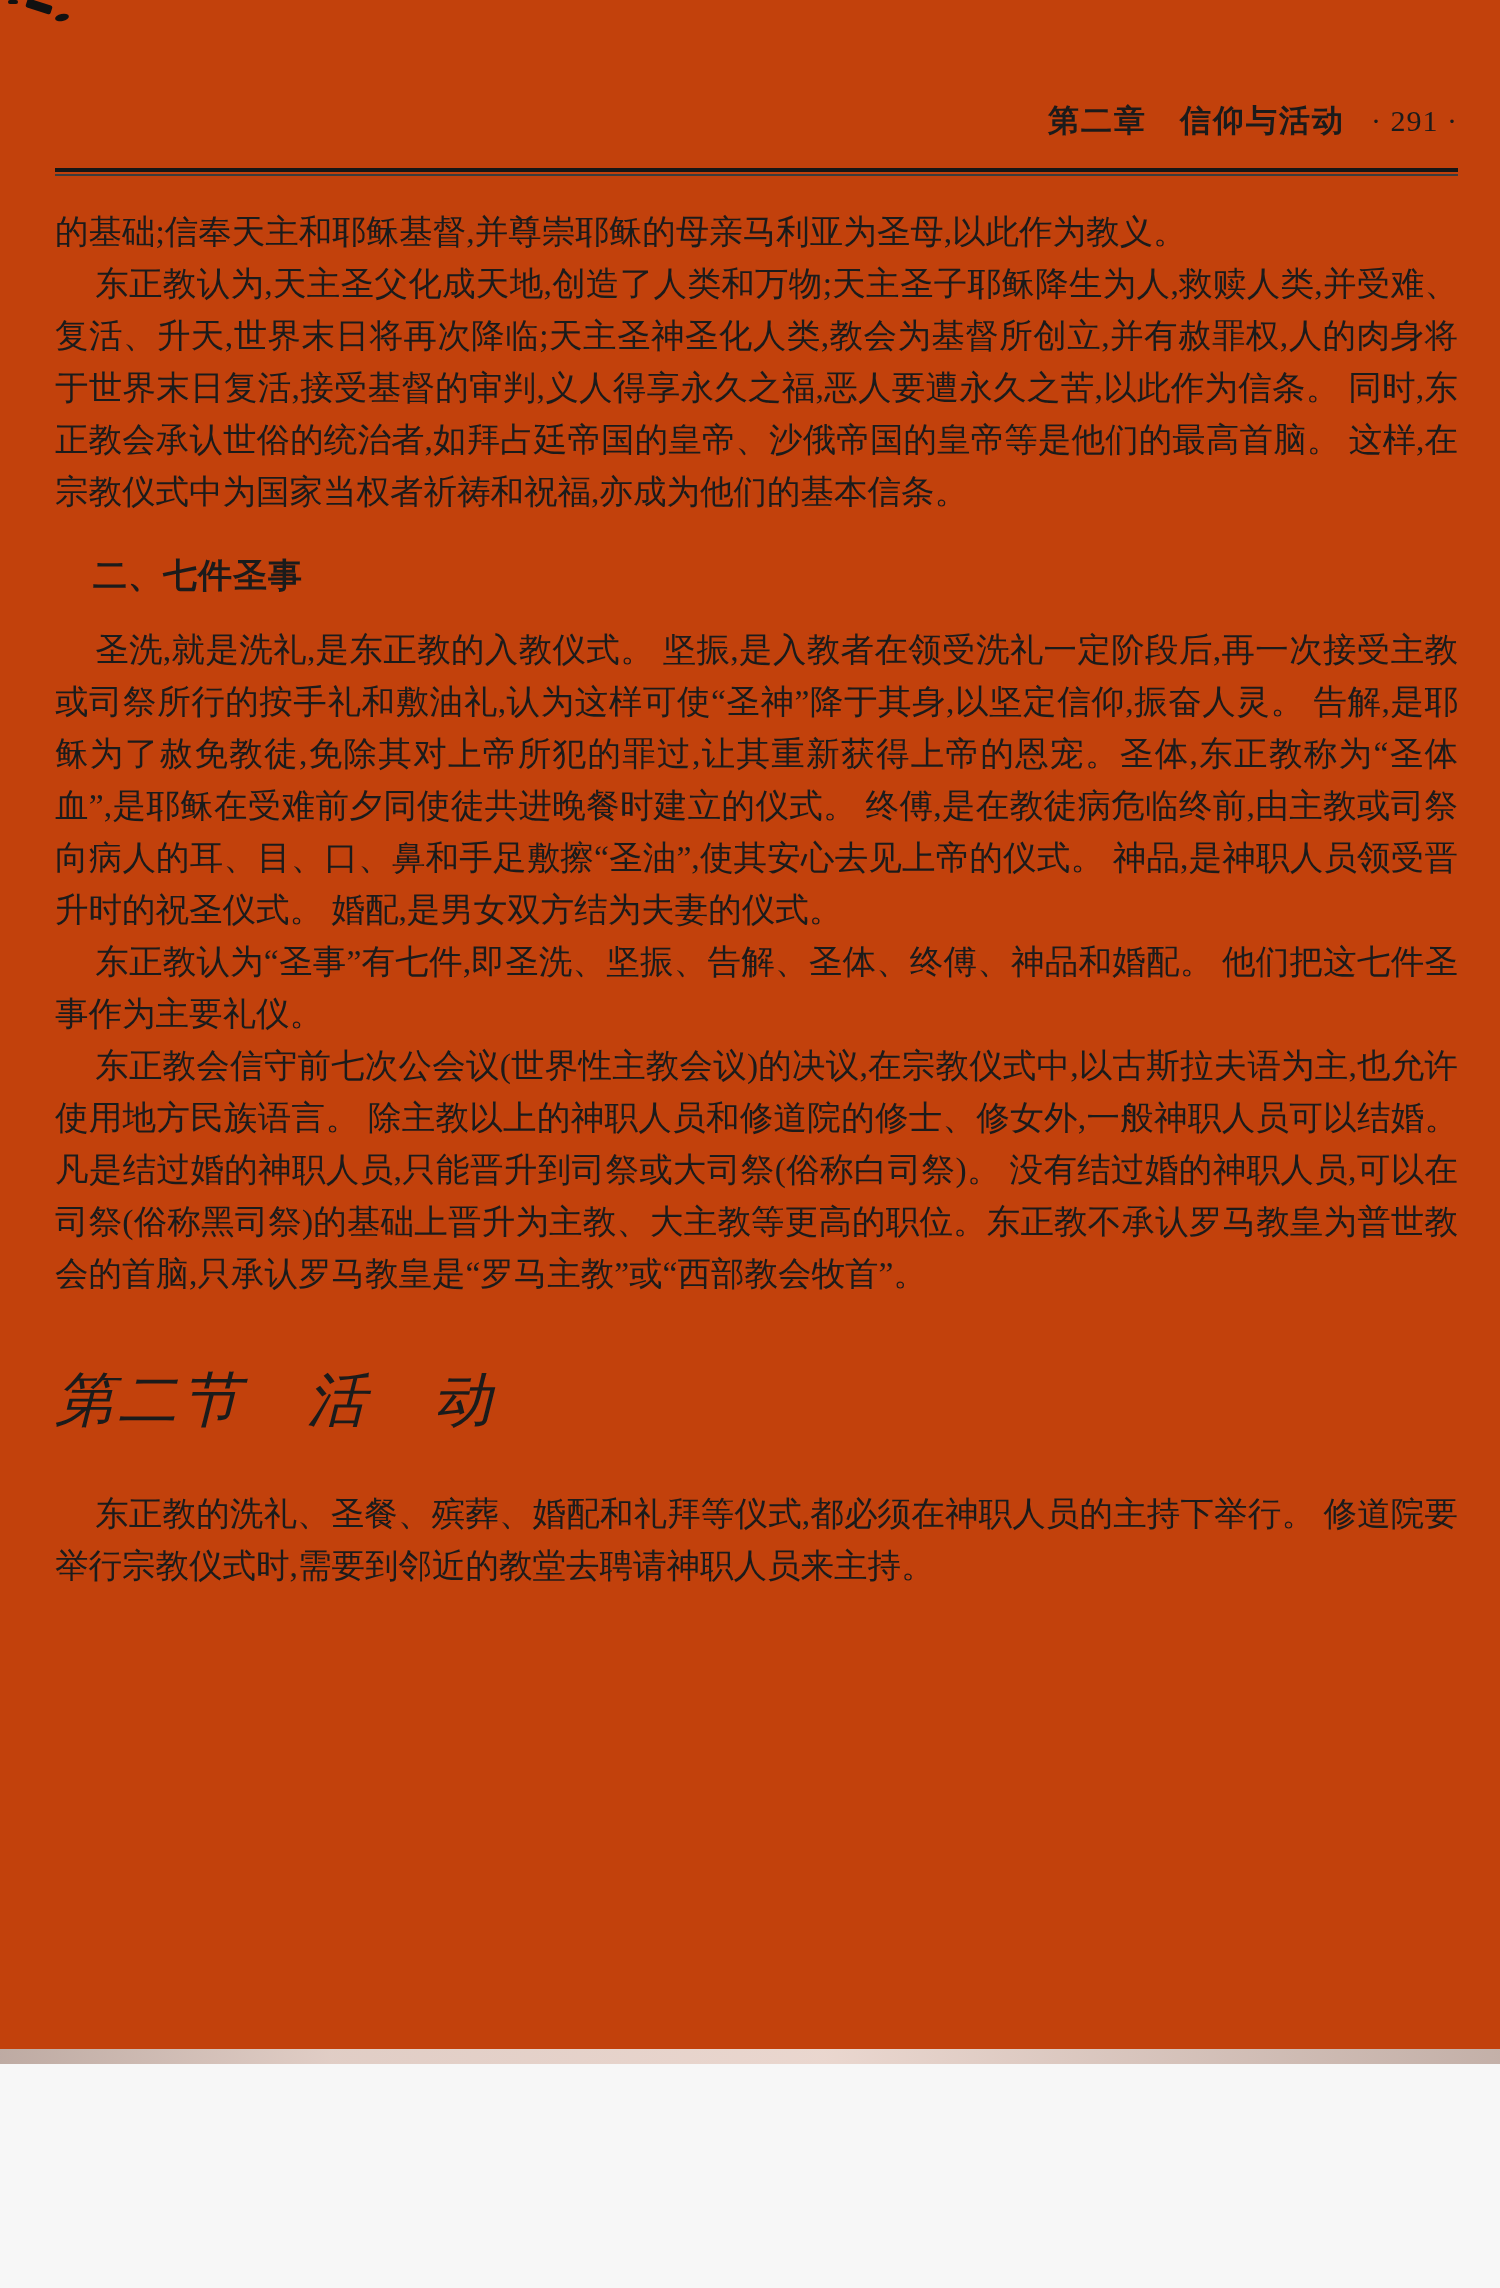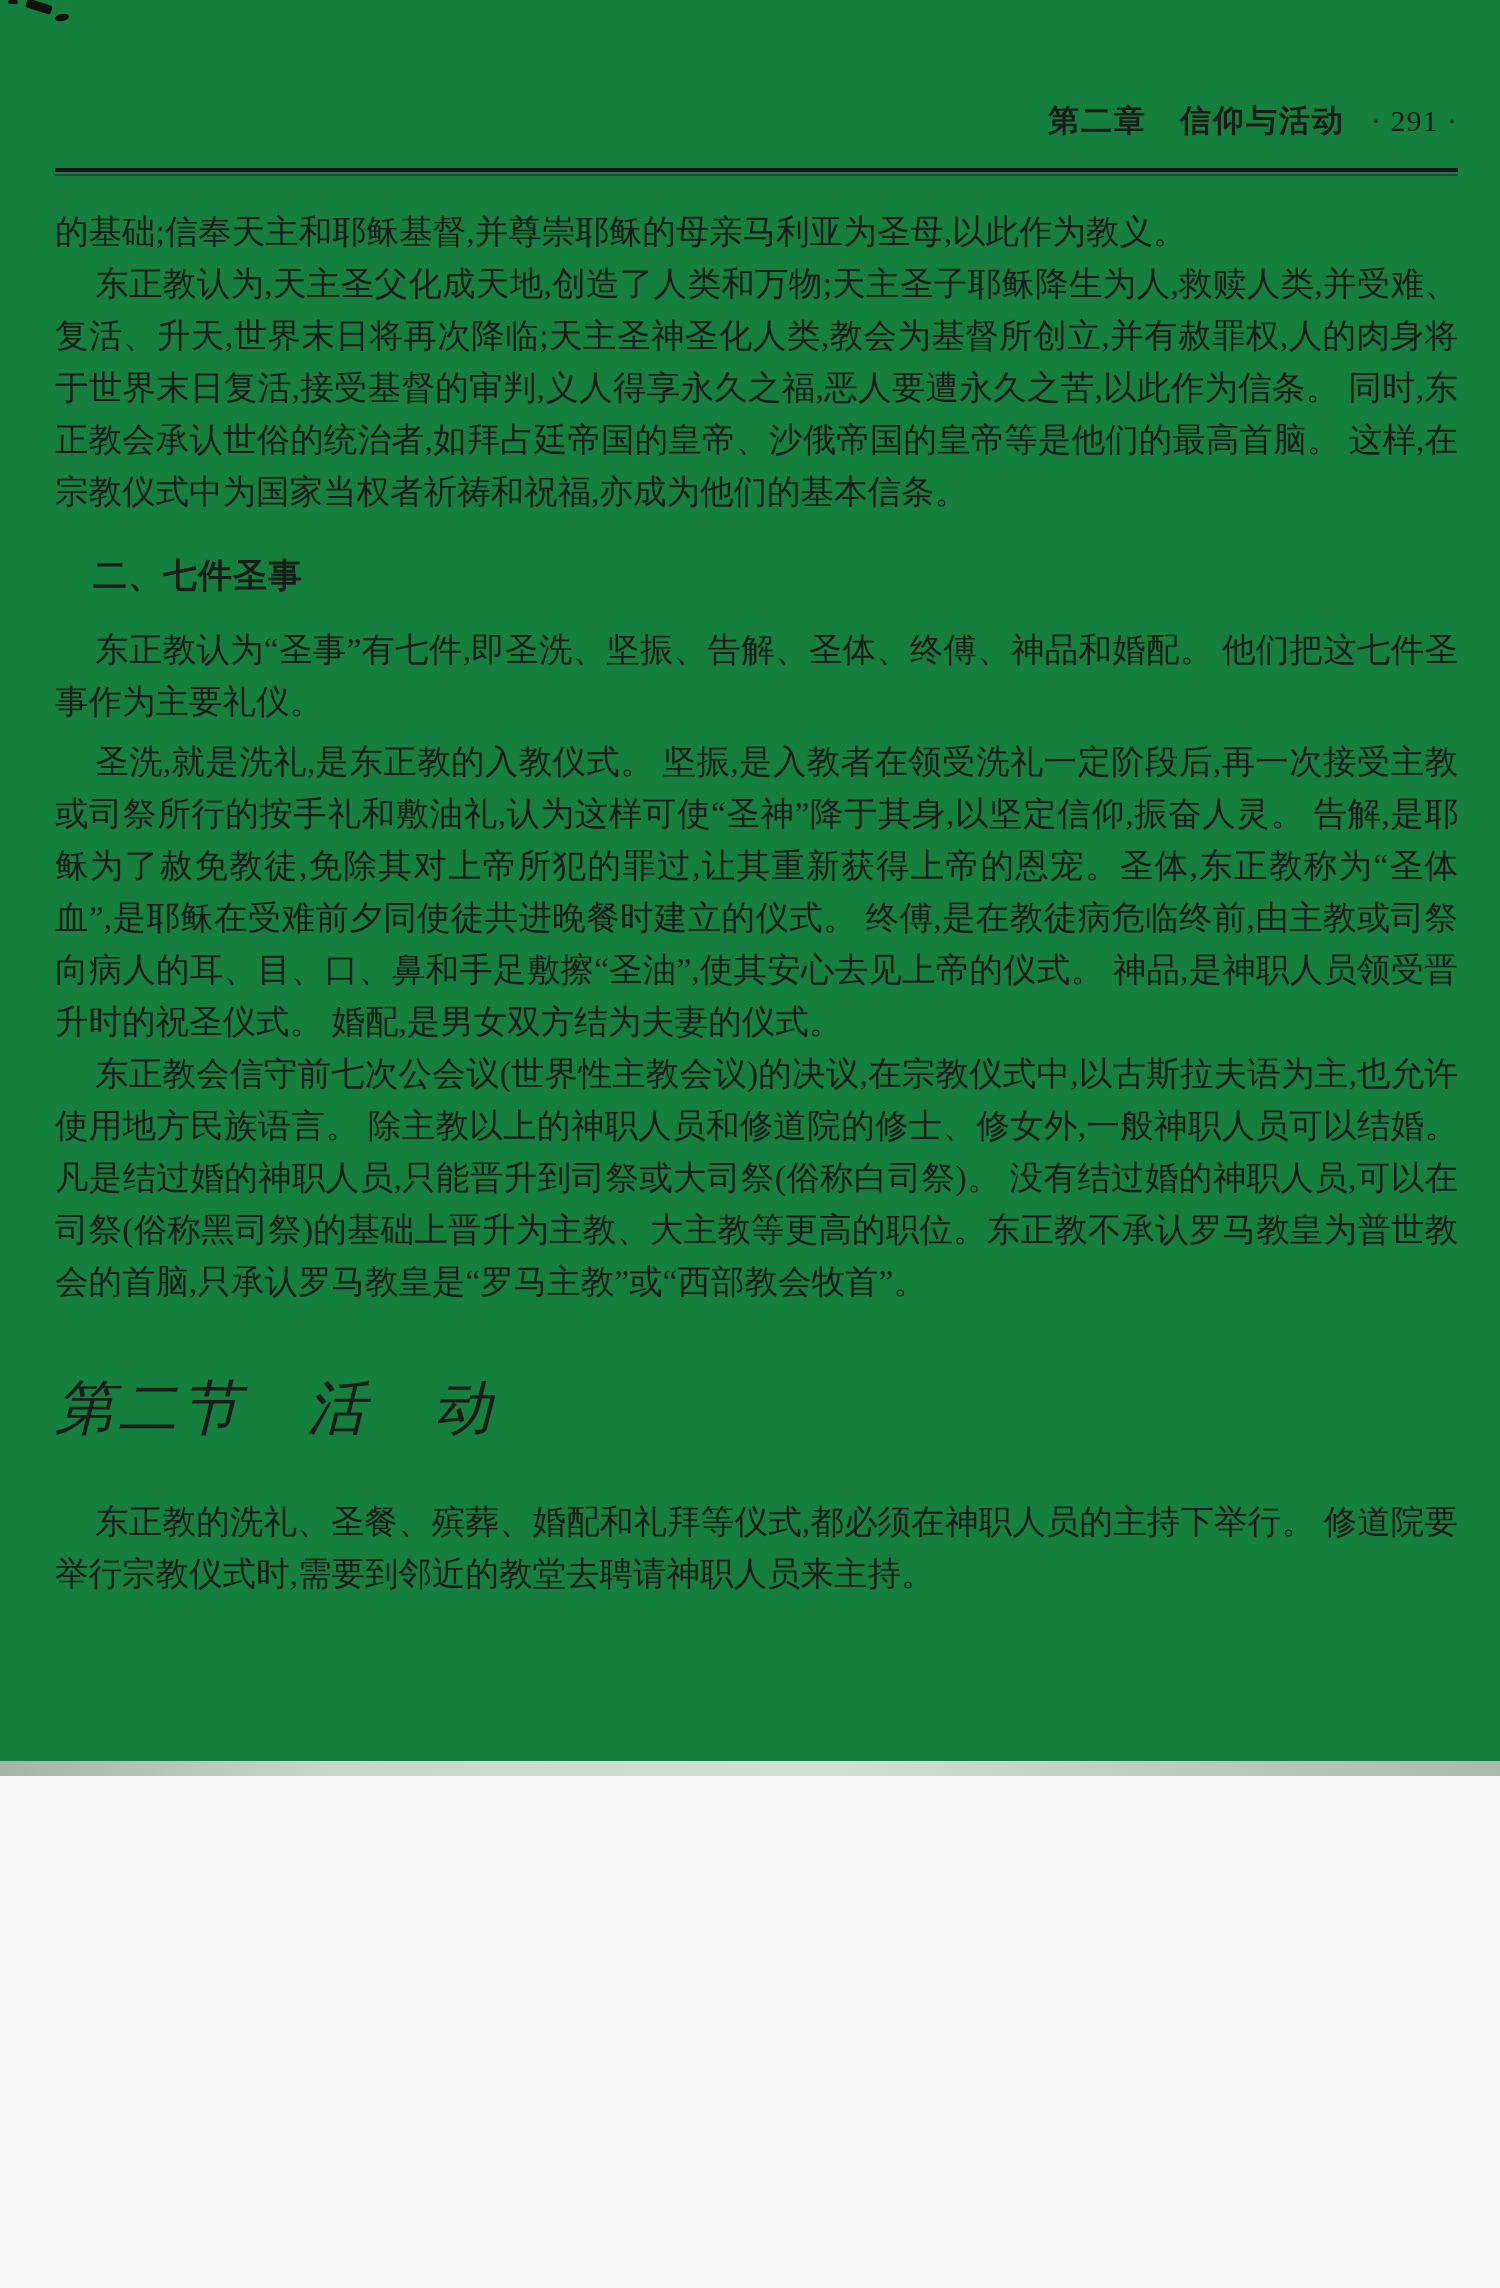--- a/index.html
+++ b/index.html
@@ -5,22 +5,22 @@
   html,body{margin:0;padding:0;}
   body{
     width:1500px;height:2288px;
     background:#f7f7f7;
     font-family:"Liberation Serif","DejaVu Serif",serif;
     color:#1b1b1b;
     overflow:hidden;
   }
   .page{
     position:relative;
-    width:1500px;height:1776px;
-    background:#15803d;
+    width:1500px;height:2064px;
+    background:#c2410c;
   }
   
   .speck{position:absolute;background:#111;border-radius:2px;}
   .speck-1{left:26px;top:2px;width:26px;height:9px;transform:rotate(18deg);}
   .speck-2{left:55px;top:14px;width:14px;height:7px;transform:rotate(-12deg);border-radius:50%;}
   .speck-3{left:8px;top:0;width:10px;height:4px;}
   .bottom-scan-bar{
     position:absolute;left:0;bottom:0;width:100%;height:15px;
     background:linear-gradient(to right,#bdbdbd,#e6e6e6 22%,#f1f1f1 55%,#d2d2d2 85%,#c4c4c4);
     opacity:.85;
@@ -89,23 +89,23 @@
 
     <div class="head-rule"></div>
 
     <p class="para intro">的基础;信奉天主和耶稣基督,并尊崇耶稣的母亲马利亚为圣母,以此作为教义。</p>
 
 
     <p class="para indent">东正教认为,天主圣父化成天地,创造了人类和万物;天主圣子耶稣降生为人,救赎人类,并受难、复活、升天,世界末日将再次降临;天主圣神圣化人类,教会为基督所创立,并有赦罪权,人的肉身将于世界末日复活,接受基督的审判,义人得享永久之福,恶人要遭永久之苦,以此作为信条。 同时,东正教会承认世俗的统治者,如拜占廷帝国的皇帝、沙俄帝国的皇帝等是他们的最高首脑。 这样,在宗教仪式中为国家当权者祈祷和祝福,亦成为他们的基本信条。</p>
 
     <h3 class="sub-heading">二、七件圣事</h3>
 
+    <p class="para indent gap-sm">圣洗,就是洗礼,是东正教的入教仪式。 坚振,是入教者在领受洗礼一定阶段后,再一次接受主教或司祭所行的按手礼和敷油礼,认为这样可使“圣神”降于其身,以坚定信仰,振奋人灵。 告解,是耶稣为了赦免教徒,免除其对上帝所犯的罪过,让其重新获得上帝的恩宠。圣体,东正教称为“圣体血”,是耶稣在受难前夕同使徒共进晚餐时建立的仪式。 终傅,是在教徒病危临终前,由主教或司祭向病人的耳、目、口、鼻和手足敷擦“圣油”,使其安心去见上帝的仪式。 神品,是神职人员领受晋升时的祝圣仪式。 婚配,是男女双方结为夫妻的仪式。</p>
+
     <p class="para indent">东正教认为“圣事”有七件,即圣洗、坚振、告解、圣体、终傅、神品和婚配。 他们把这七件圣事作为主要礼仪。</p>
-
-    <p class="para indent gap-sm">圣洗,就是洗礼,是东正教的入教仪式。 坚振,是入教者在领受洗礼一定阶段后,再一次接受主教或司祭所行的按手礼和敷油礼,认为这样可使“圣神”降于其身,以坚定信仰,振奋人灵。 告解,是耶稣为了赦免教徒,免除其对上帝所犯的罪过,让其重新获得上帝的恩宠。圣体,东正教称为“圣体血”,是耶稣在受难前夕同使徒共进晚餐时建立的仪式。 终傅,是在教徒病危临终前,由主教或司祭向病人的耳、目、口、鼻和手足敷擦“圣油”,使其安心去见上帝的仪式。 神品,是神职人员领受晋升时的祝圣仪式。 婚配,是男女双方结为夫妻的仪式。</p>
 
 
     <p class="para indent">东正教会信守前七次公会议(世界性主教会议)的决议,在宗教仪式中,以古斯拉夫语为主,也允许使用地方民族语言。 除主教以上的神职人员和修道院的修士、修女外,一般神职人员可以结婚。 凡是结过婚的神职人员,只能晋升到司祭或大司祭(俗称白司祭)。 没有结过婚的神职人员,可以在司祭(俗称黑司祭)的基础上晋升为主教、大主教等更高的职位。东正教不承认罗马教皇为普世教会的首脑,只承认罗马教皇是“罗马主教”或“西部教会牧首”。</p>
 
     <h2 class="section-title">第二节　活　动</h2>
 
     <p class="para indent">东正教的洗礼、圣餐、殡葬、婚配和礼拜等仪式,都必须在神职人员的主持下举行。 修道院要举行宗教仪式时,需要到邻近的教堂去聘请神职人员来主持。</p>
 
 
 

